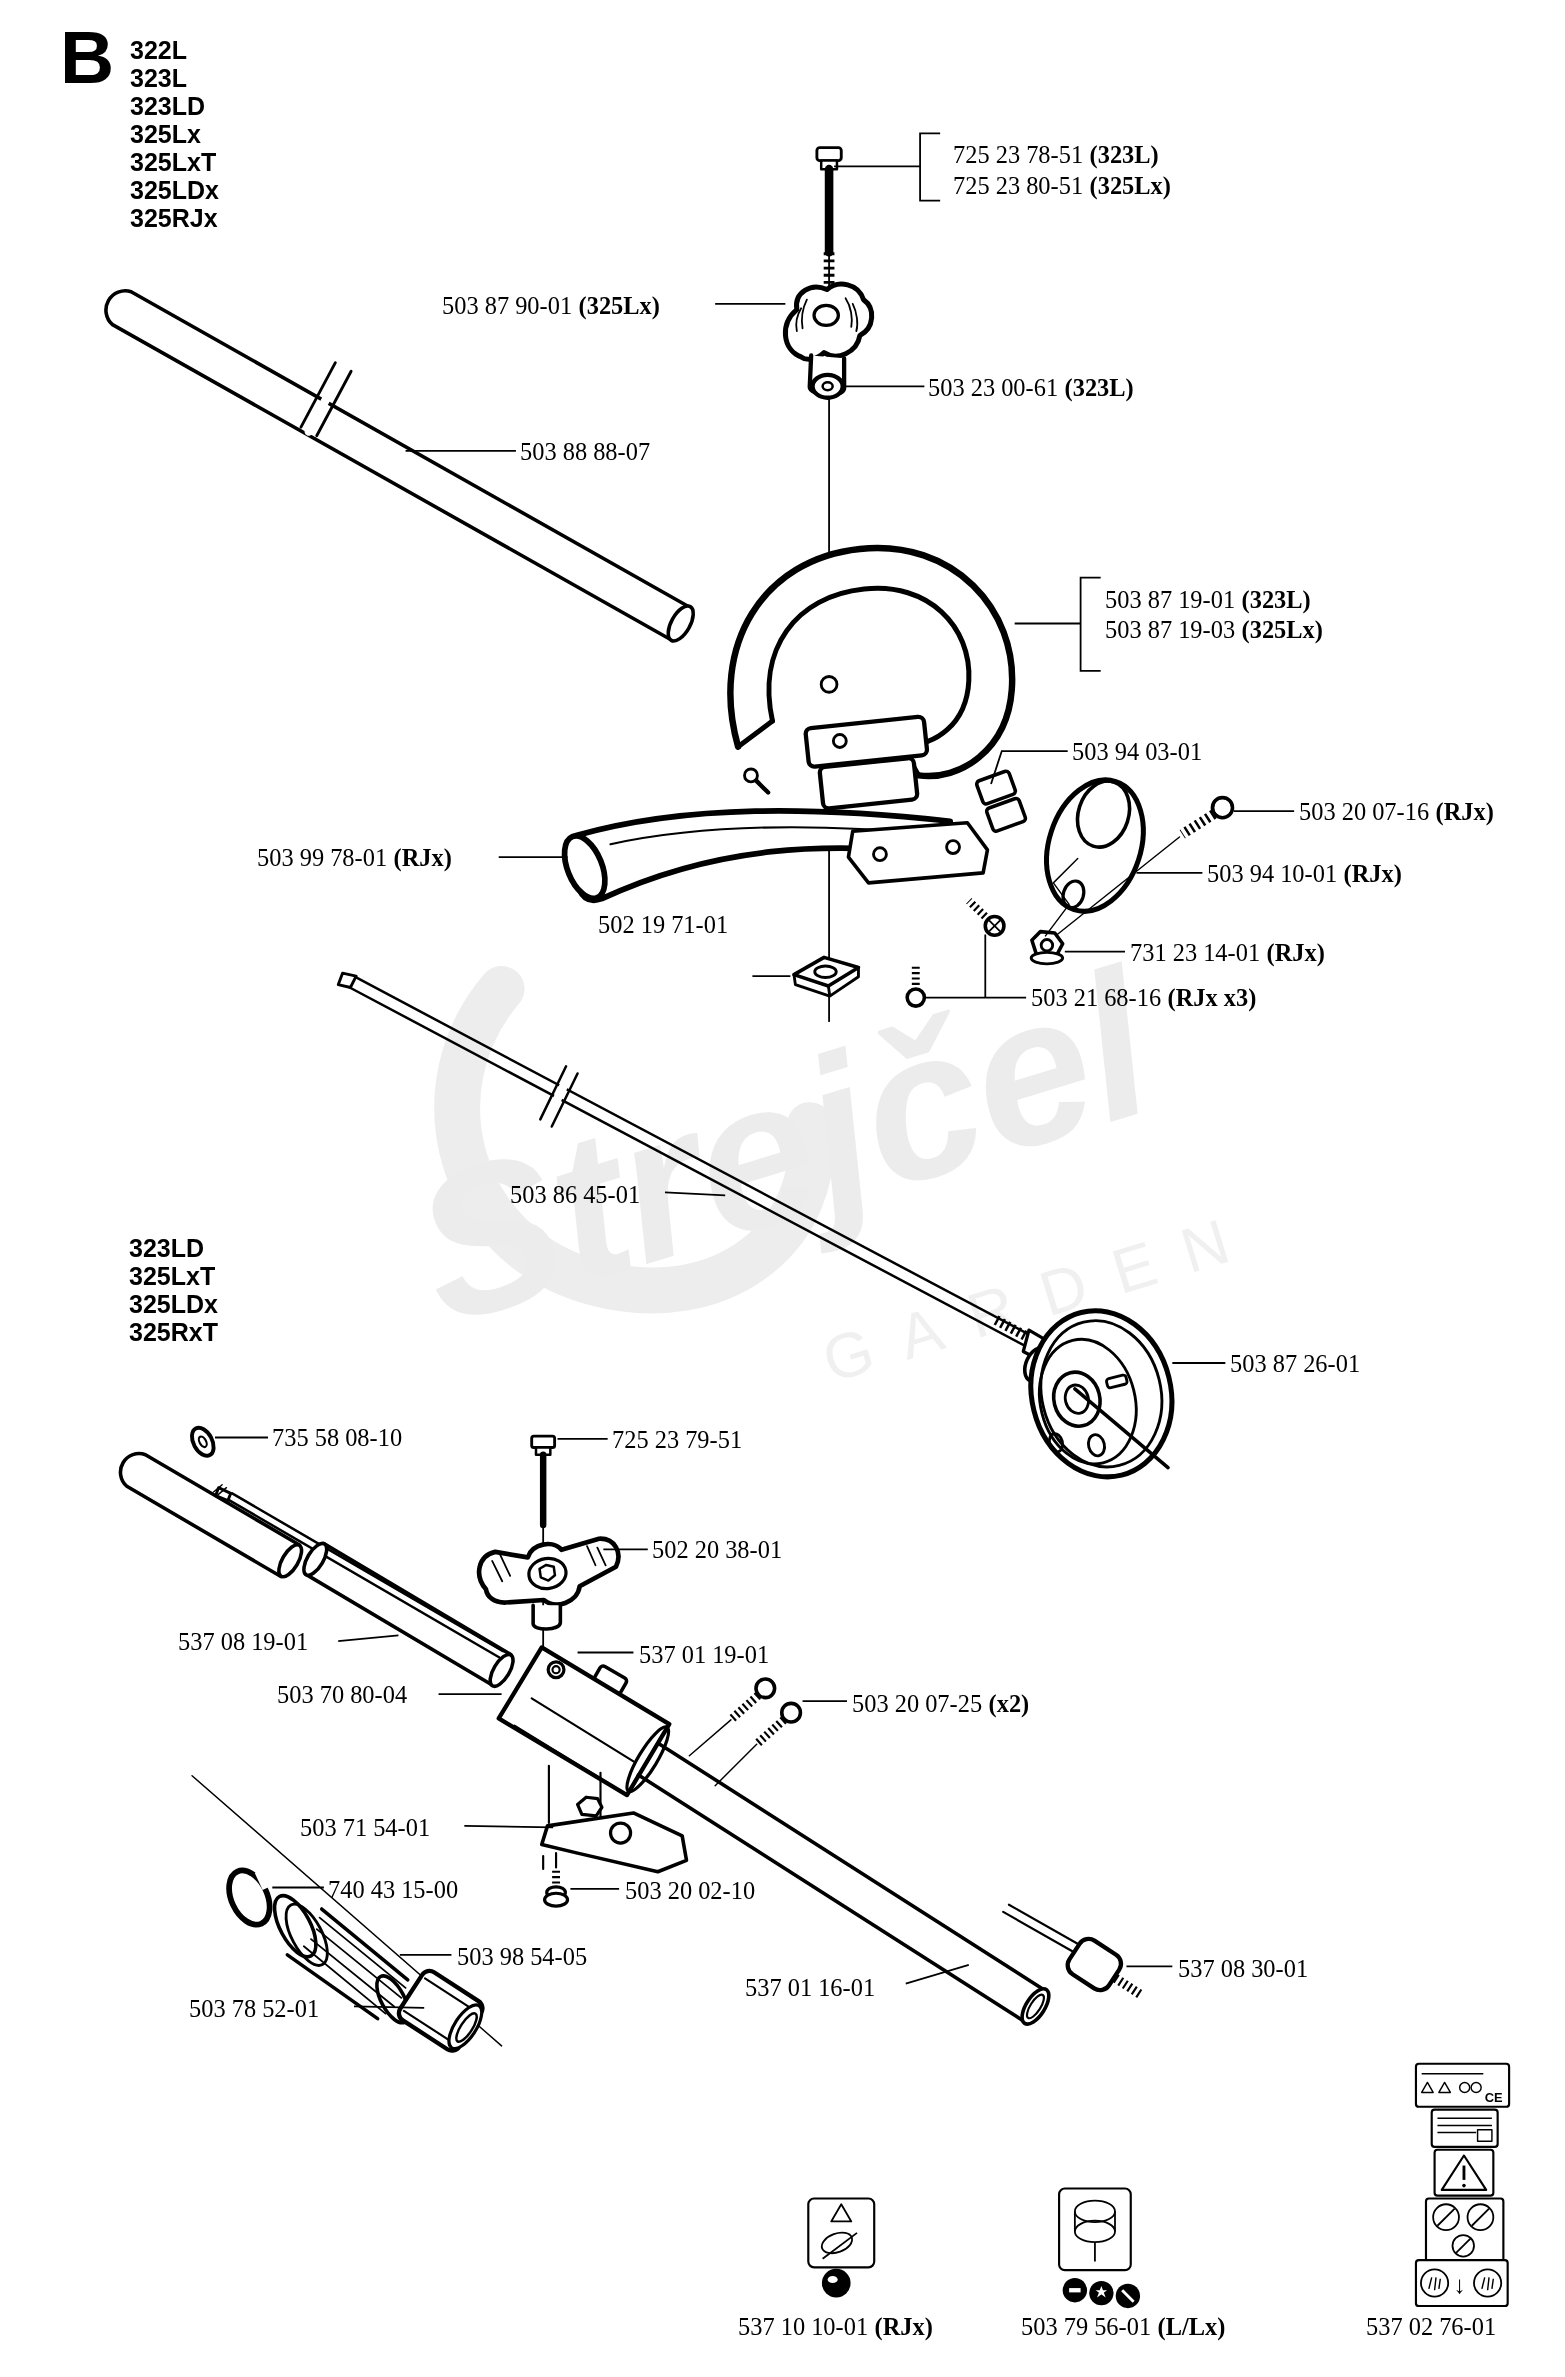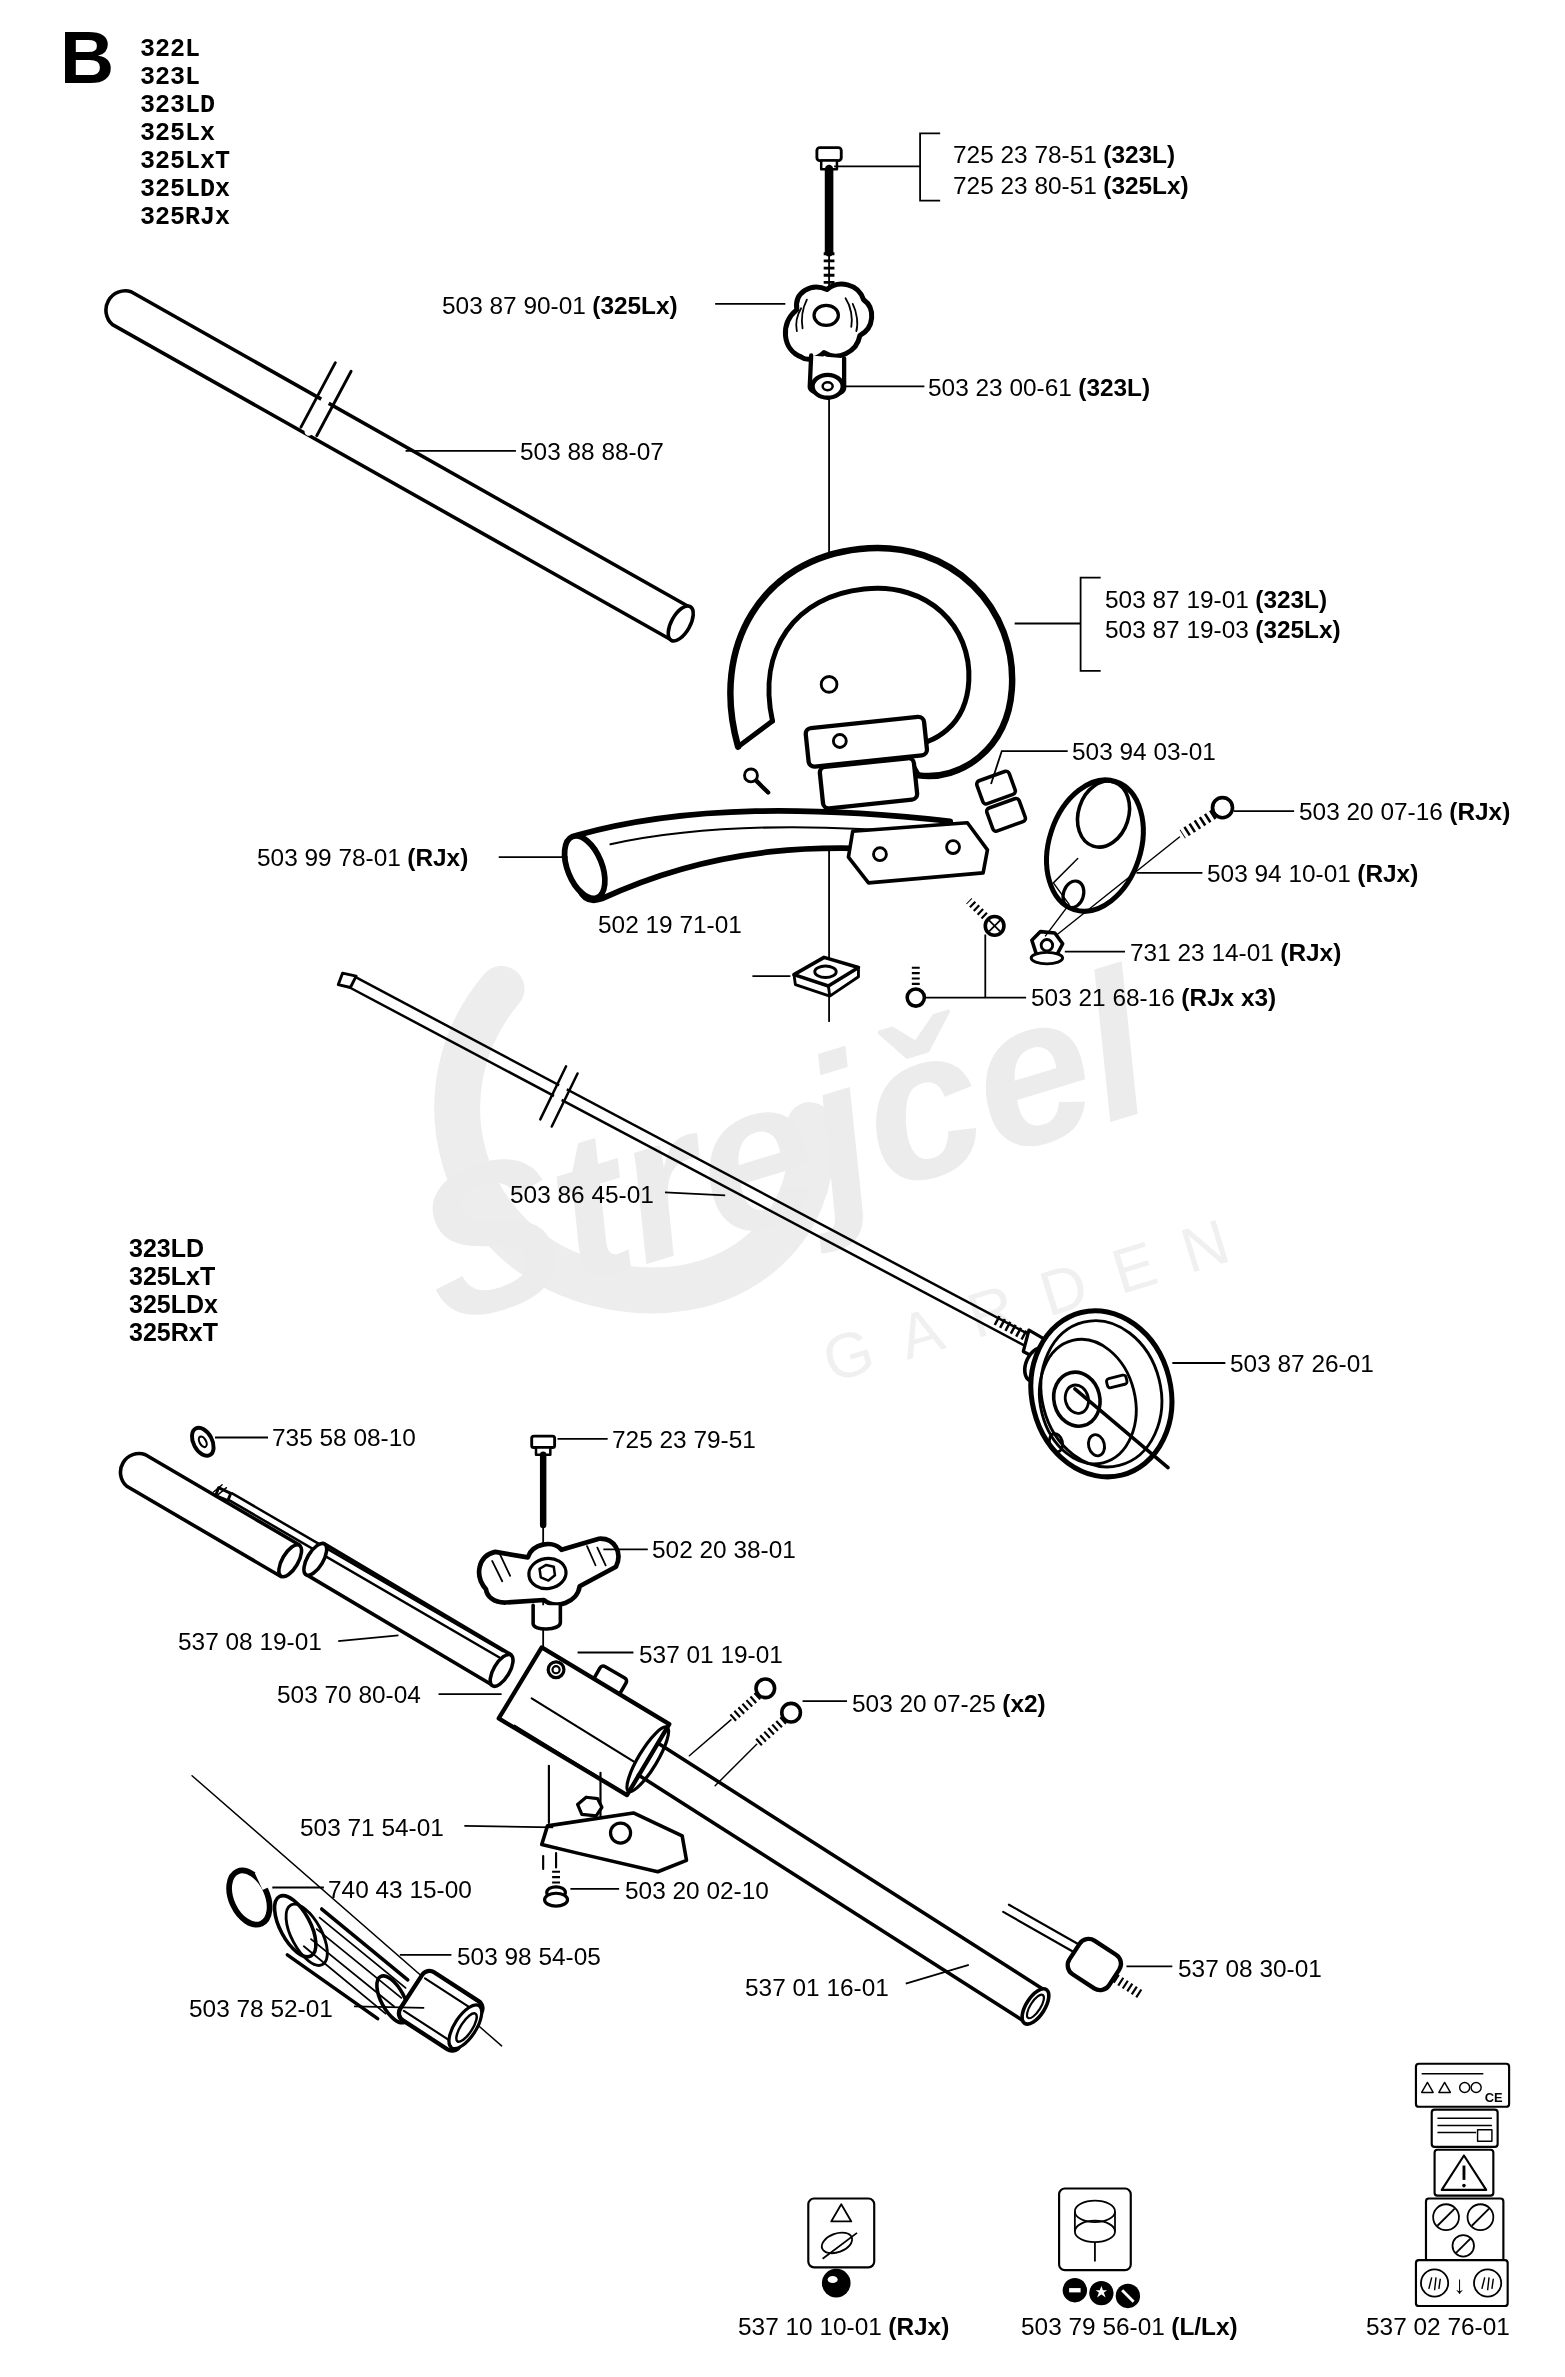--- a/index.html
+++ b/index.html
@@ -1,23 +1,23 @@
 <!DOCTYPE html>
 <html style="font-size:11.5px"><head>
 <meta charset="utf-8">
 <style>
   html,body{margin:0;padding:0;background:#ffffff;}
   #page{position:relative;width:1565px;height:2377px;background:#ffffff;overflow:hidden;
         font-family:"Liberation Sans", sans-serif;color:#000;}
   #art{position:absolute;left:0;top:0;width:1565px;height:2377px;}
-  .lbl{position:absolute;font-size:24.4px;line-height:30px;white-space:nowrap;color:#000;}
+  .lbl{position:absolute;font-size:24.4px;line-height:30px;white-space:nowrap;color:#000;font-family:Liberation Serif, serif;}
   .lbl .v{font-weight:bold;margin-left:6.5px;}
   .section-letter{position:absolute;left:60px;top:20px;font-size:75px;font-weight:bold;line-height:75px;}
   .models{position:absolute;font-size:25px;font-weight:bold;line-height:28px;}
-  .models-top{left:140px;top:36px;font-family:Liberation Mono, monospace;}
+  .models-top{left:130px;top:36px;}
   .models-mid{left:129px;top:1234px;}
 </style>
 </head>
 <body>
 
 <div id="page">
 
 <svg id="art" viewBox="0 0 2184 3317" xmlns="http://www.w3.org/2000/svg">
 
   <g>

